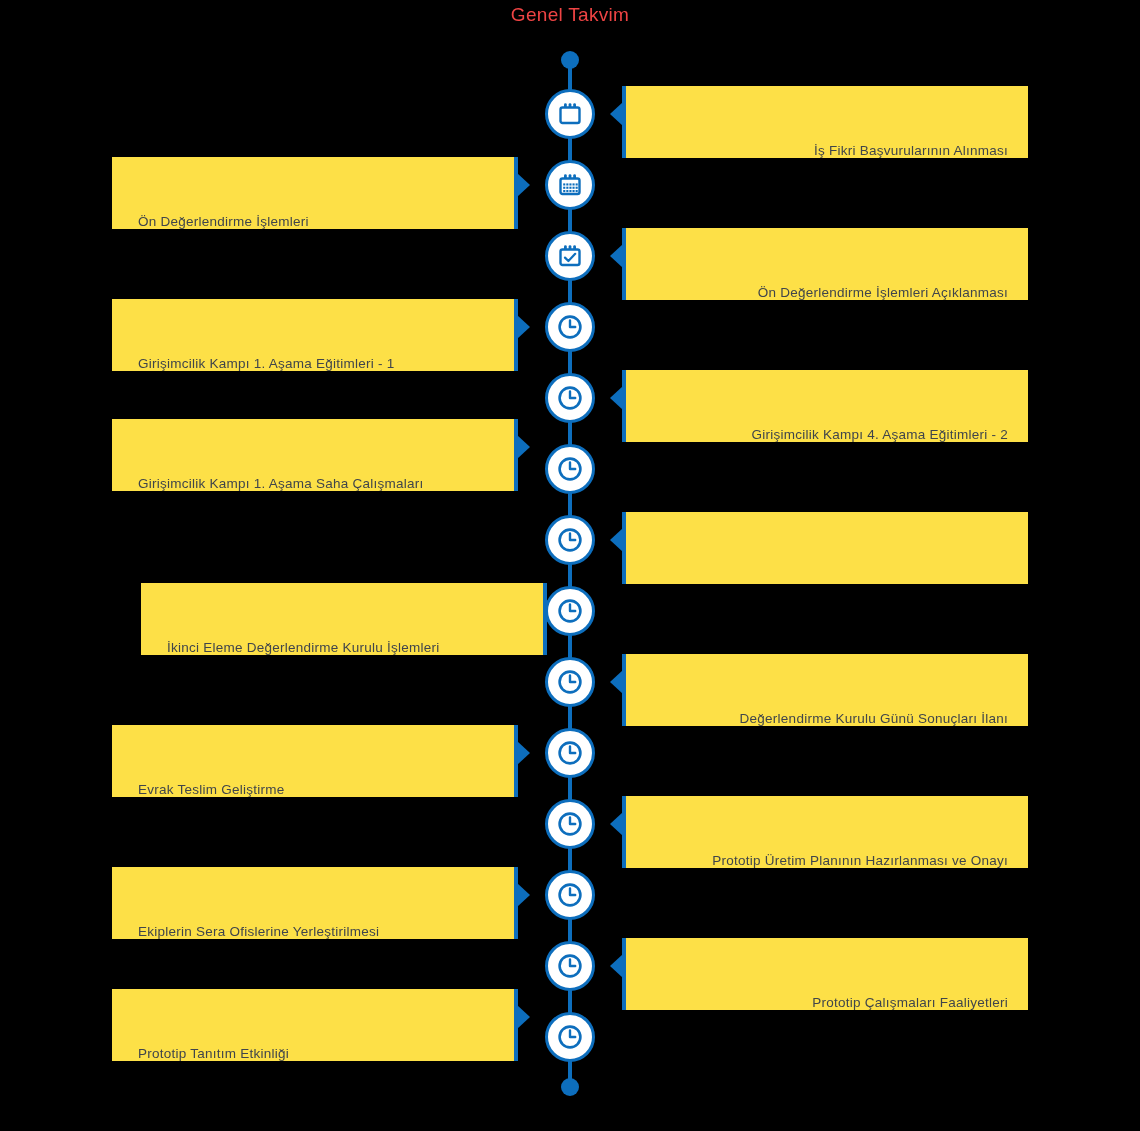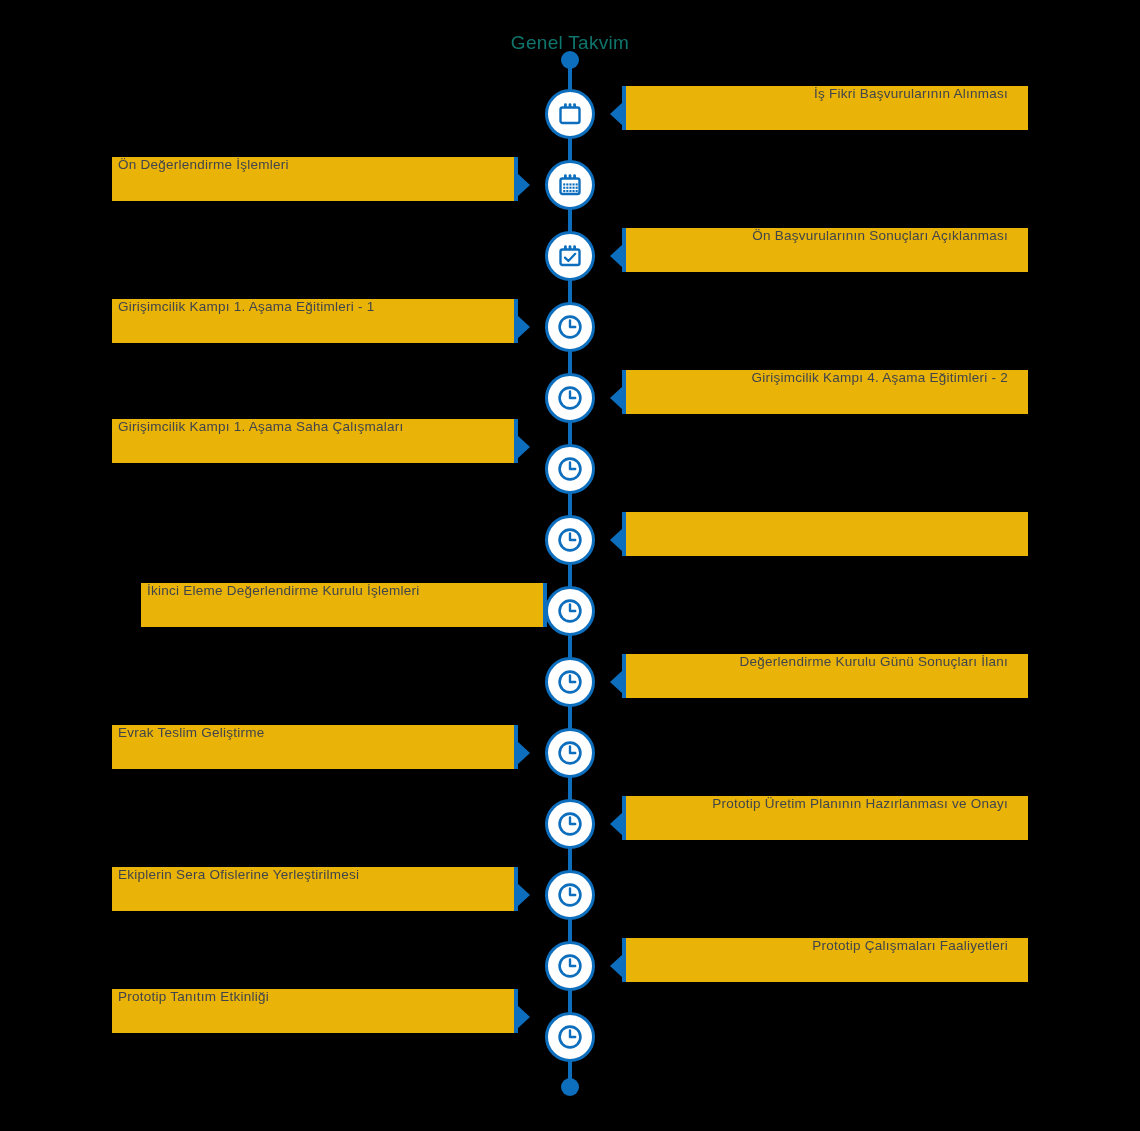--- a/index.html
+++ b/index.html
@@ -19,24 +19,24 @@
     position: absolute;
     left: 0; top: 0;
     width: 1140px;
     height: 1131px;
   }
 
   
   #diagram-title {
     position: absolute;
     left: 0;
-    top: 32px;
+    top: 4px;
     width: 1140px;
     text-align: center;
-    color: #0f766e;
+    color: #ef4444;
     font-size: 19px;
     letter-spacing: 0.3px;
     font-family: "Liberation Sans", sans-serif;
   }
 
   
   #timeline-axis {
     position: absolute;
     left: 568px;
     top: 58px;
@@ -75,40 +75,40 @@
   .tl-row {
     position: absolute;
     left: 0;
     width: 1140px;
     height: 56px;
   }
 
   .tl-box {
     position: absolute;
     top: 0;
-    height: 44px;
-    background: #eab308;
+    height: 72px;
+    background: #fde047;
     box-sizing: border-box;
     display: flex;
-    align-items: flex-start;
+    align-items: flex-end;
   }
   .tl-box .tl-label {
     font-size: 13.5px;
     color: #40454b;
     letter-spacing: 0.25px;
     white-space: nowrap;
     font-family: "Liberation Sans", sans-serif;
   }
 
   
   .tl-box.left {
     left: 112px;
     width: 406px;
     border-right: 4px solid #0d6ebd;
-    padding-left: 6px;
+    padding-left: 26px;
     justify-content: flex-start;
   }
   .tl-box.left .tl-arrow {
     position: absolute;
     right: -16px;
     top: 16px;
     width: 0; height: 0;
     border-top: 12px solid transparent;
     border-bottom: 12px solid transparent;
     border-left: 13px solid #0d6ebd;
@@ -158,21 +158,21 @@
       </div>
       <div class="tl-row" style="top: 157px;">
         <div class="tl-box left">
           <div class="tl-arrow"></div>
           <span class="tl-label">Ön Değerlendirme İşlemleri</span>
         </div>
       </div>
       <div class="tl-row" style="top: 228px;">
         <div class="tl-box right">
           <div class="tl-arrow"></div>
-          <span class="tl-label">Ön Başvurularının Sonuçları Açıklanması</span>
+          <span class="tl-label">Ön Değerlendirme İşlemleri Açıklanması</span>
         </div>
       </div>
       <div class="tl-row" style="top: 299px;">
         <div class="tl-box left">
           <div class="tl-arrow"></div>
           <span class="tl-label">Girişimcilik Kampı 1. Aşama Eğitimleri - 1</span>
         </div>
       </div>
       <div class="tl-row" style="top: 370px;">
         <div class="tl-box right">

